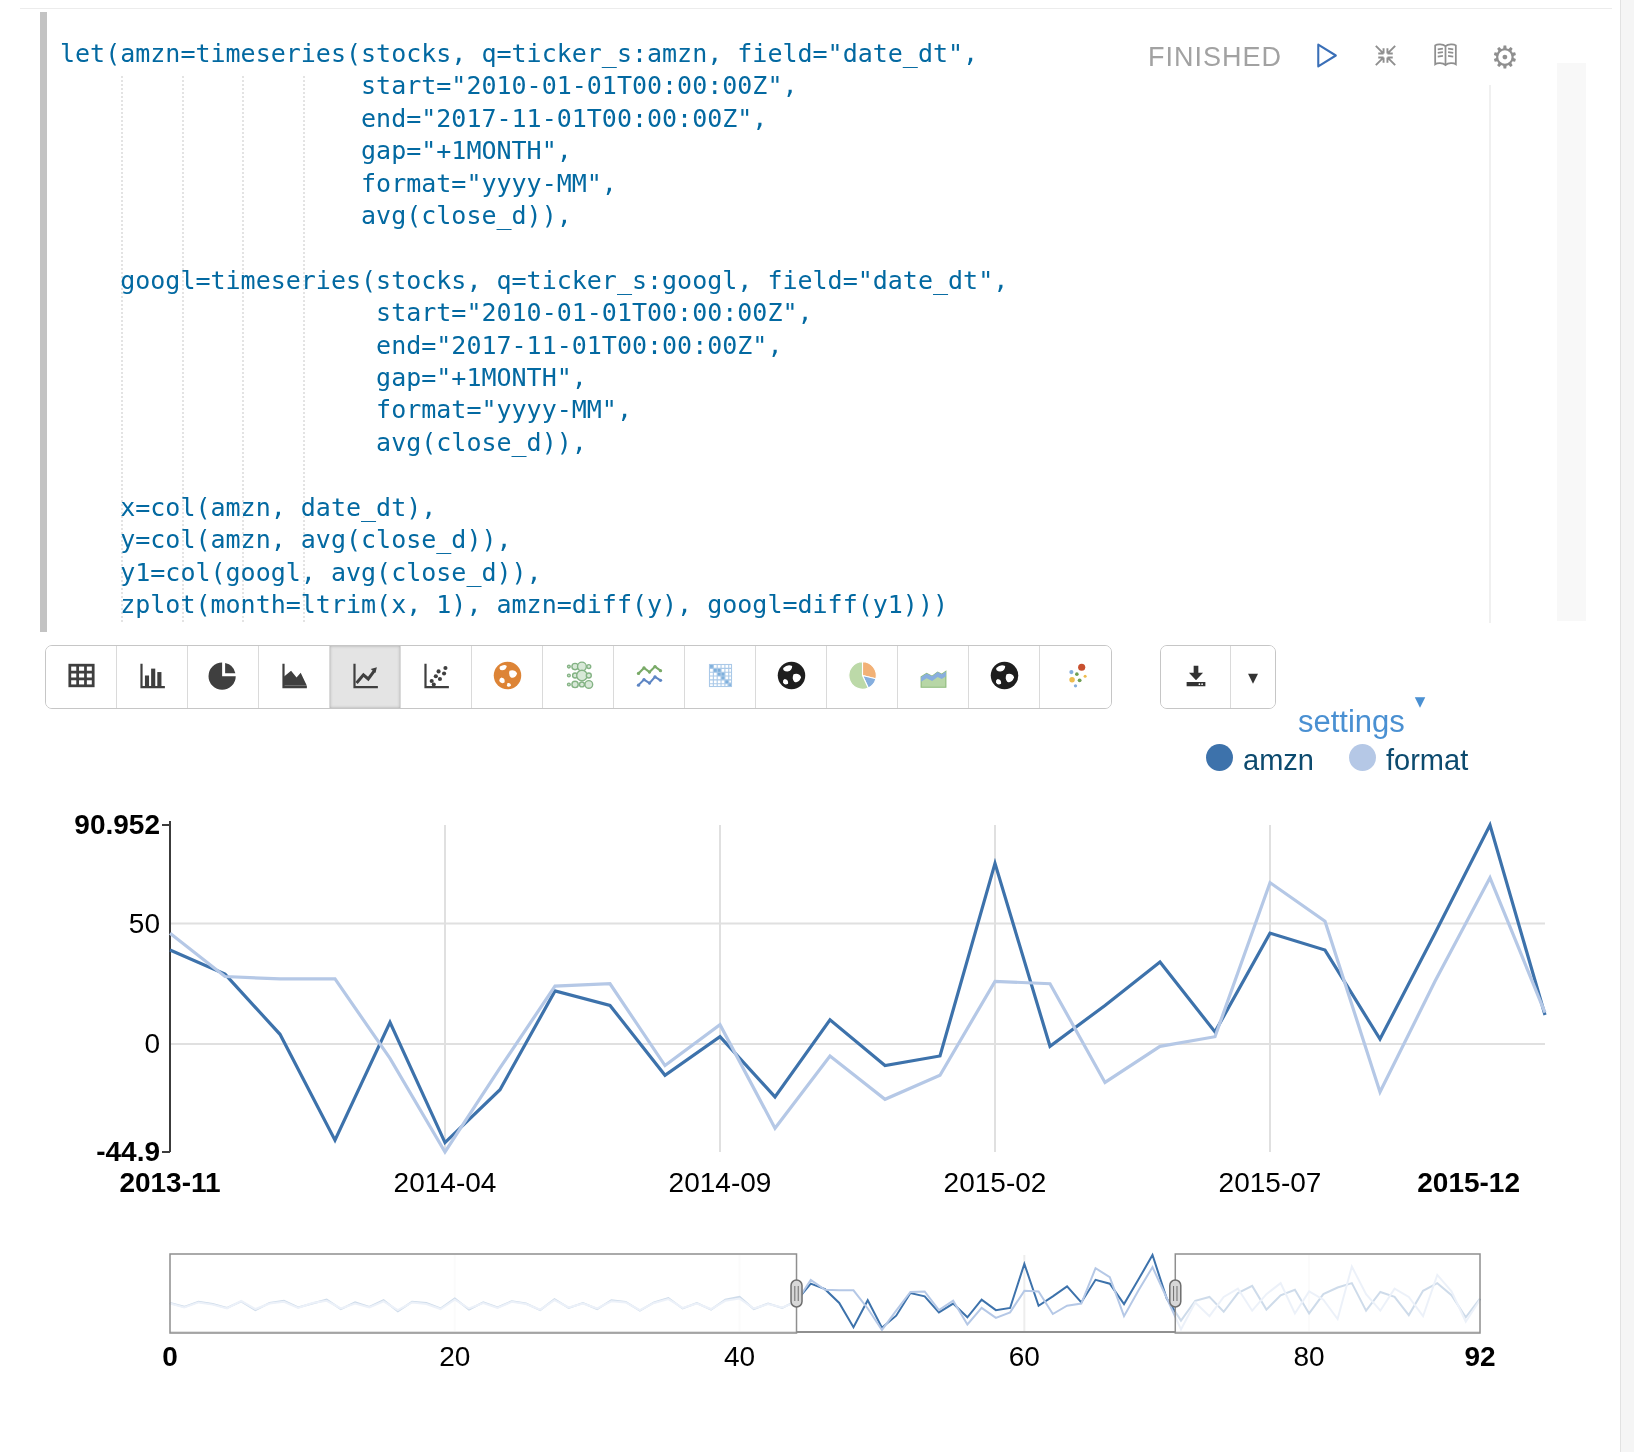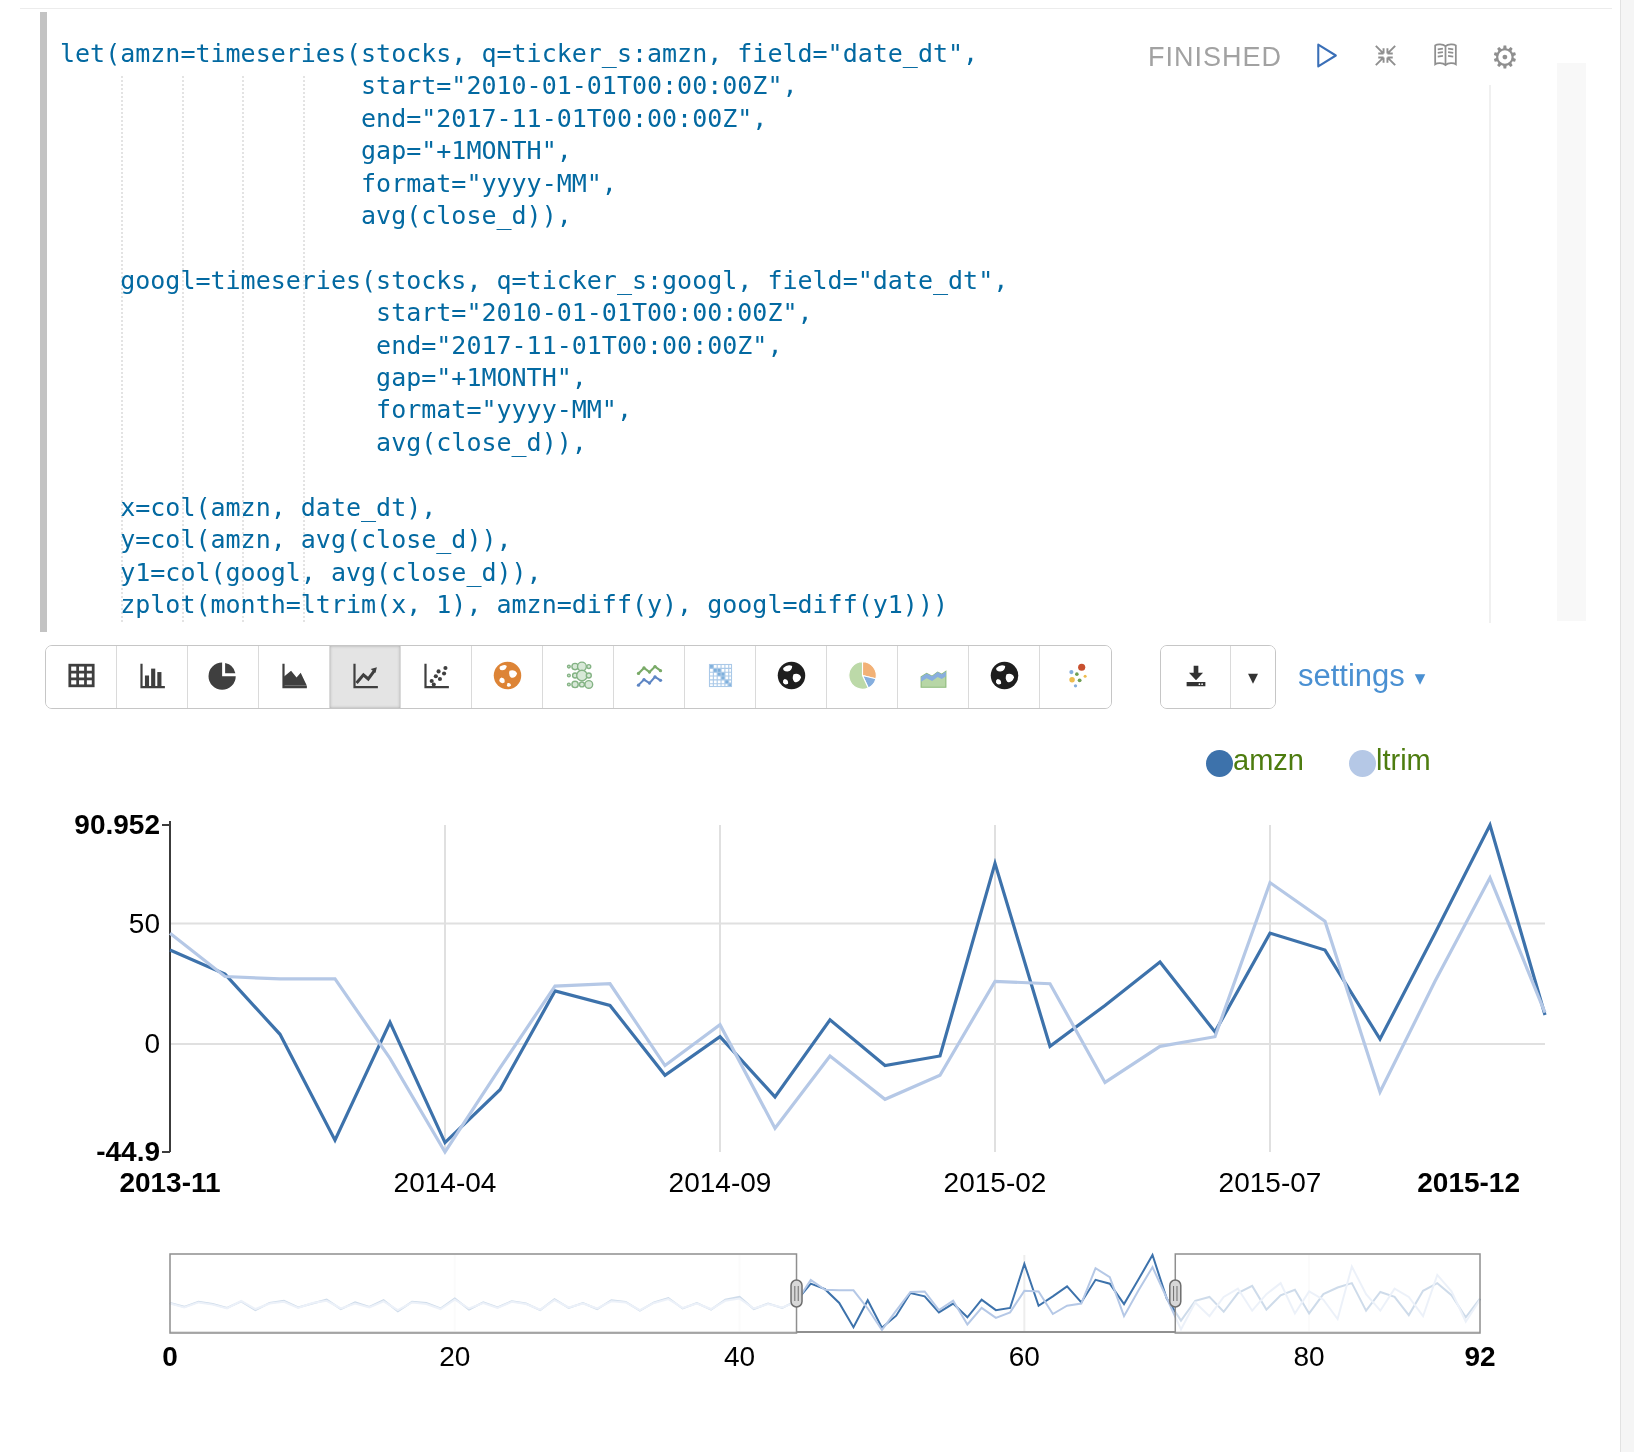--- a/index.html
+++ b/index.html
@@ -23,23 +23,23 @@
   .icon-btn{display:inline-flex;align-items:center;justify-content:center;width:34px;height:34px;background:none;border:none;padding:0;cursor:pointer;}
   .gear-glyph{font-size:31px;color:#8f8f8f;line-height:31px;}
   .toolbar{position:absolute;left:45px;top:645px;display:flex;border:1px solid #c6c6c6;border-radius:7px;background:#fff;overflow:hidden;}
   .tb-btn{width:71px;height:62px;display:flex;align-items:center;justify-content:center;background:#fff;border:none;border-right:1px solid #dadada;padding:0;cursor:pointer;}
   .tb-btn:last-child{border-right:none;}
   .tb-btn.selected{background:#e4e4e4;box-shadow:inset 0 0 3px #a8a8a8;}
   .download-group{position:absolute;left:1160px;top:645px;display:flex;border:1px solid #c6c6c6;border-radius:7px;background:#fff;overflow:hidden;}
   .dl-btn{width:70px;height:62px;display:flex;align-items:center;justify-content:center;background:#fff;border:none;border-right:1px solid #dadada;padding:0;cursor:pointer;}
   .dl-caret{width:44px;height:62px;display:flex;align-items:center;justify-content:center;background:#fff;border:none;padding:0;font-size:20px;color:#333;cursor:pointer;}
   .settings-link{position:absolute;left:1298px;top:658px;display:flex;align-items:center;gap:10px;cursor:pointer;}
-  .settings-text{font-size:31px;color:#4a90d2;}
+  .settings-text{font-size:31px;color:#4a90d2;margin-top:46px;}
   .settings-caret{font-size:21px;color:#4a90d2;padding-top:4px;}
-  .legend-item{position:absolute;top:744px;display:flex;align-items:flex-end;gap:0;font-size:29px;color:#4d7c0f;cursor:pointer;}
+  .legend-item{position:absolute;top:744px;display:flex;align-items:flex-start;gap:10px;font-size:29px;color:#0c4a6e;cursor:pointer;}
   .legend-dot{width:27px;height:27px;border-radius:50%;}
   #chart-svg{position:absolute;left:0;top:0;}
   #chart-svg text{font-family:"Liberation Sans",sans-serif;}
 </style>
 </head>
 <body>
 
 <div class="top-line"></div>
 <div class="editor-leftbar"></div>
 <div class="guide" style="left:121px;"></div>
@@ -274,21 +274,21 @@
   <span class="settings-text">settings</span>
   <span class="settings-caret">▾</span>
 </div>
 
 <div class="legend-item" style="left:1206px;">
   <span class="legend-dot" id="dot0" style="background: rgb(61, 114, 171);"></span>
   <span>amzn</span>
 </div>
 <div class="legend-item" style="left:1349px;">
   <span class="legend-dot" id="dot1" style="background: rgb(181, 200, 230);"></span>
-  <span>ltrim</span>
+  <span>format</span>
 </div>
 
 <svg id="chart-svg" width="1634" height="1452" viewBox="0 0 1634 1452">
     <line x1="170" y1="923.5727409239466" x2="1545" y2="923.5727409239466" stroke="#e0e0e0" stroke-width="2"></line>
     <line x1="170" y1="1043.9242999735006" x2="1545" y2="1043.9242999735006" stroke="#e0e0e0" stroke-width="2"></line>
     <line x1="445" y1="825" x2="445" y2="1152" stroke="#e0e0e0" stroke-width="2"></line>
     <line x1="720" y1="825" x2="720" y2="1152" stroke="#e0e0e0" stroke-width="2"></line>
     <line x1="995" y1="825" x2="995" y2="1152" stroke="#e0e0e0" stroke-width="2"></line>
     <line x1="1270" y1="825" x2="1270" y2="1152" stroke="#e0e0e0" stroke-width="2"></line>
     <line x1="170" y1="821" x2="170" y2="1152" stroke="#3c3c3c" stroke-width="2"></line>

